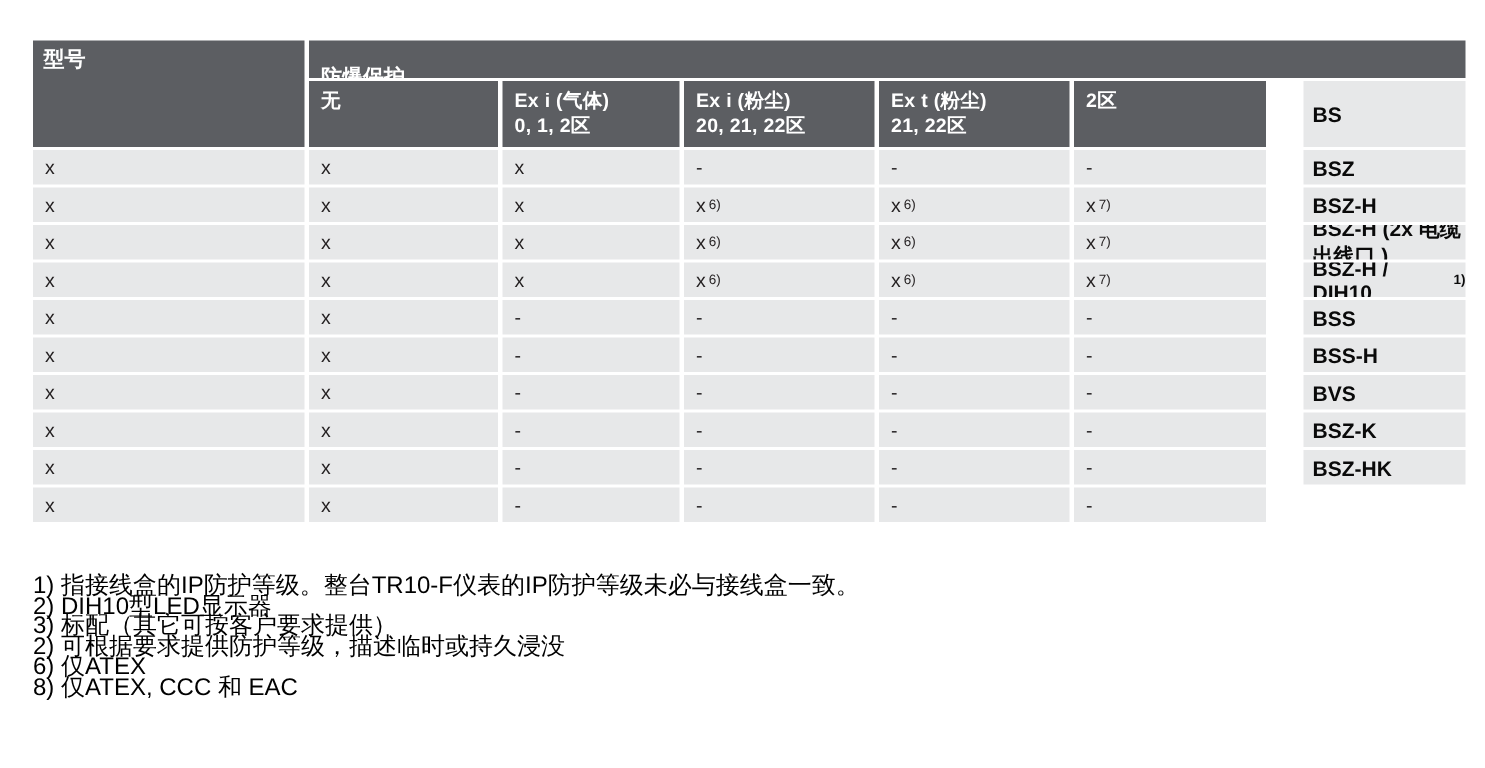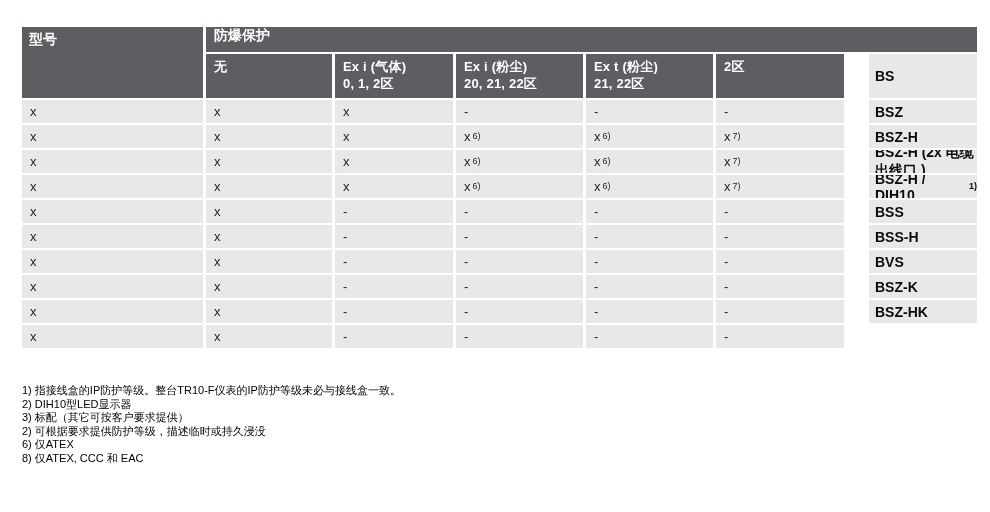--- a/index.html
+++ b/index.html
@@ -36,21 +36,21 @@
   .cell.corner {
     grid-row: 1 / 3;
     grid-column: 1;
     font-size: 14px;
     padding: 4px 0 0 7px;
   }
   .cell.group {
     grid-row: 1;
     grid-column: 2 / 8;
     font-size: 14px;
-    padding: 0 0 0 8px;
+    padding: 16px 0 0 8px;
   }
   .cell.sub {
     font-size: 13px;
     line-height: 17px;
     padding: 4px 0 0 8px;
     letter-spacing: 0.2px;
   }
   .cell.body {
     background: #e7e8e9;
     display: flex;
@@ -75,21 +75,21 @@
     top: -1px;
     margin-left: 2px;
     font-weight: bold;
   }
   .cell.val sup { font-weight: normal; }
   .footnotes {
     position: absolute;
     left: 22px;
     top: 384px;
     color: #000000;
-    font-size: 11px;
+    font-size: 16px;
     line-height: 13.5px;
   }
 </style>
 </head>
 <body>
 
 <div class="page">
   <div class="extable">
     <div class="cell head corner">型号</div>
     <div class="cell head group">防爆保护</div>

